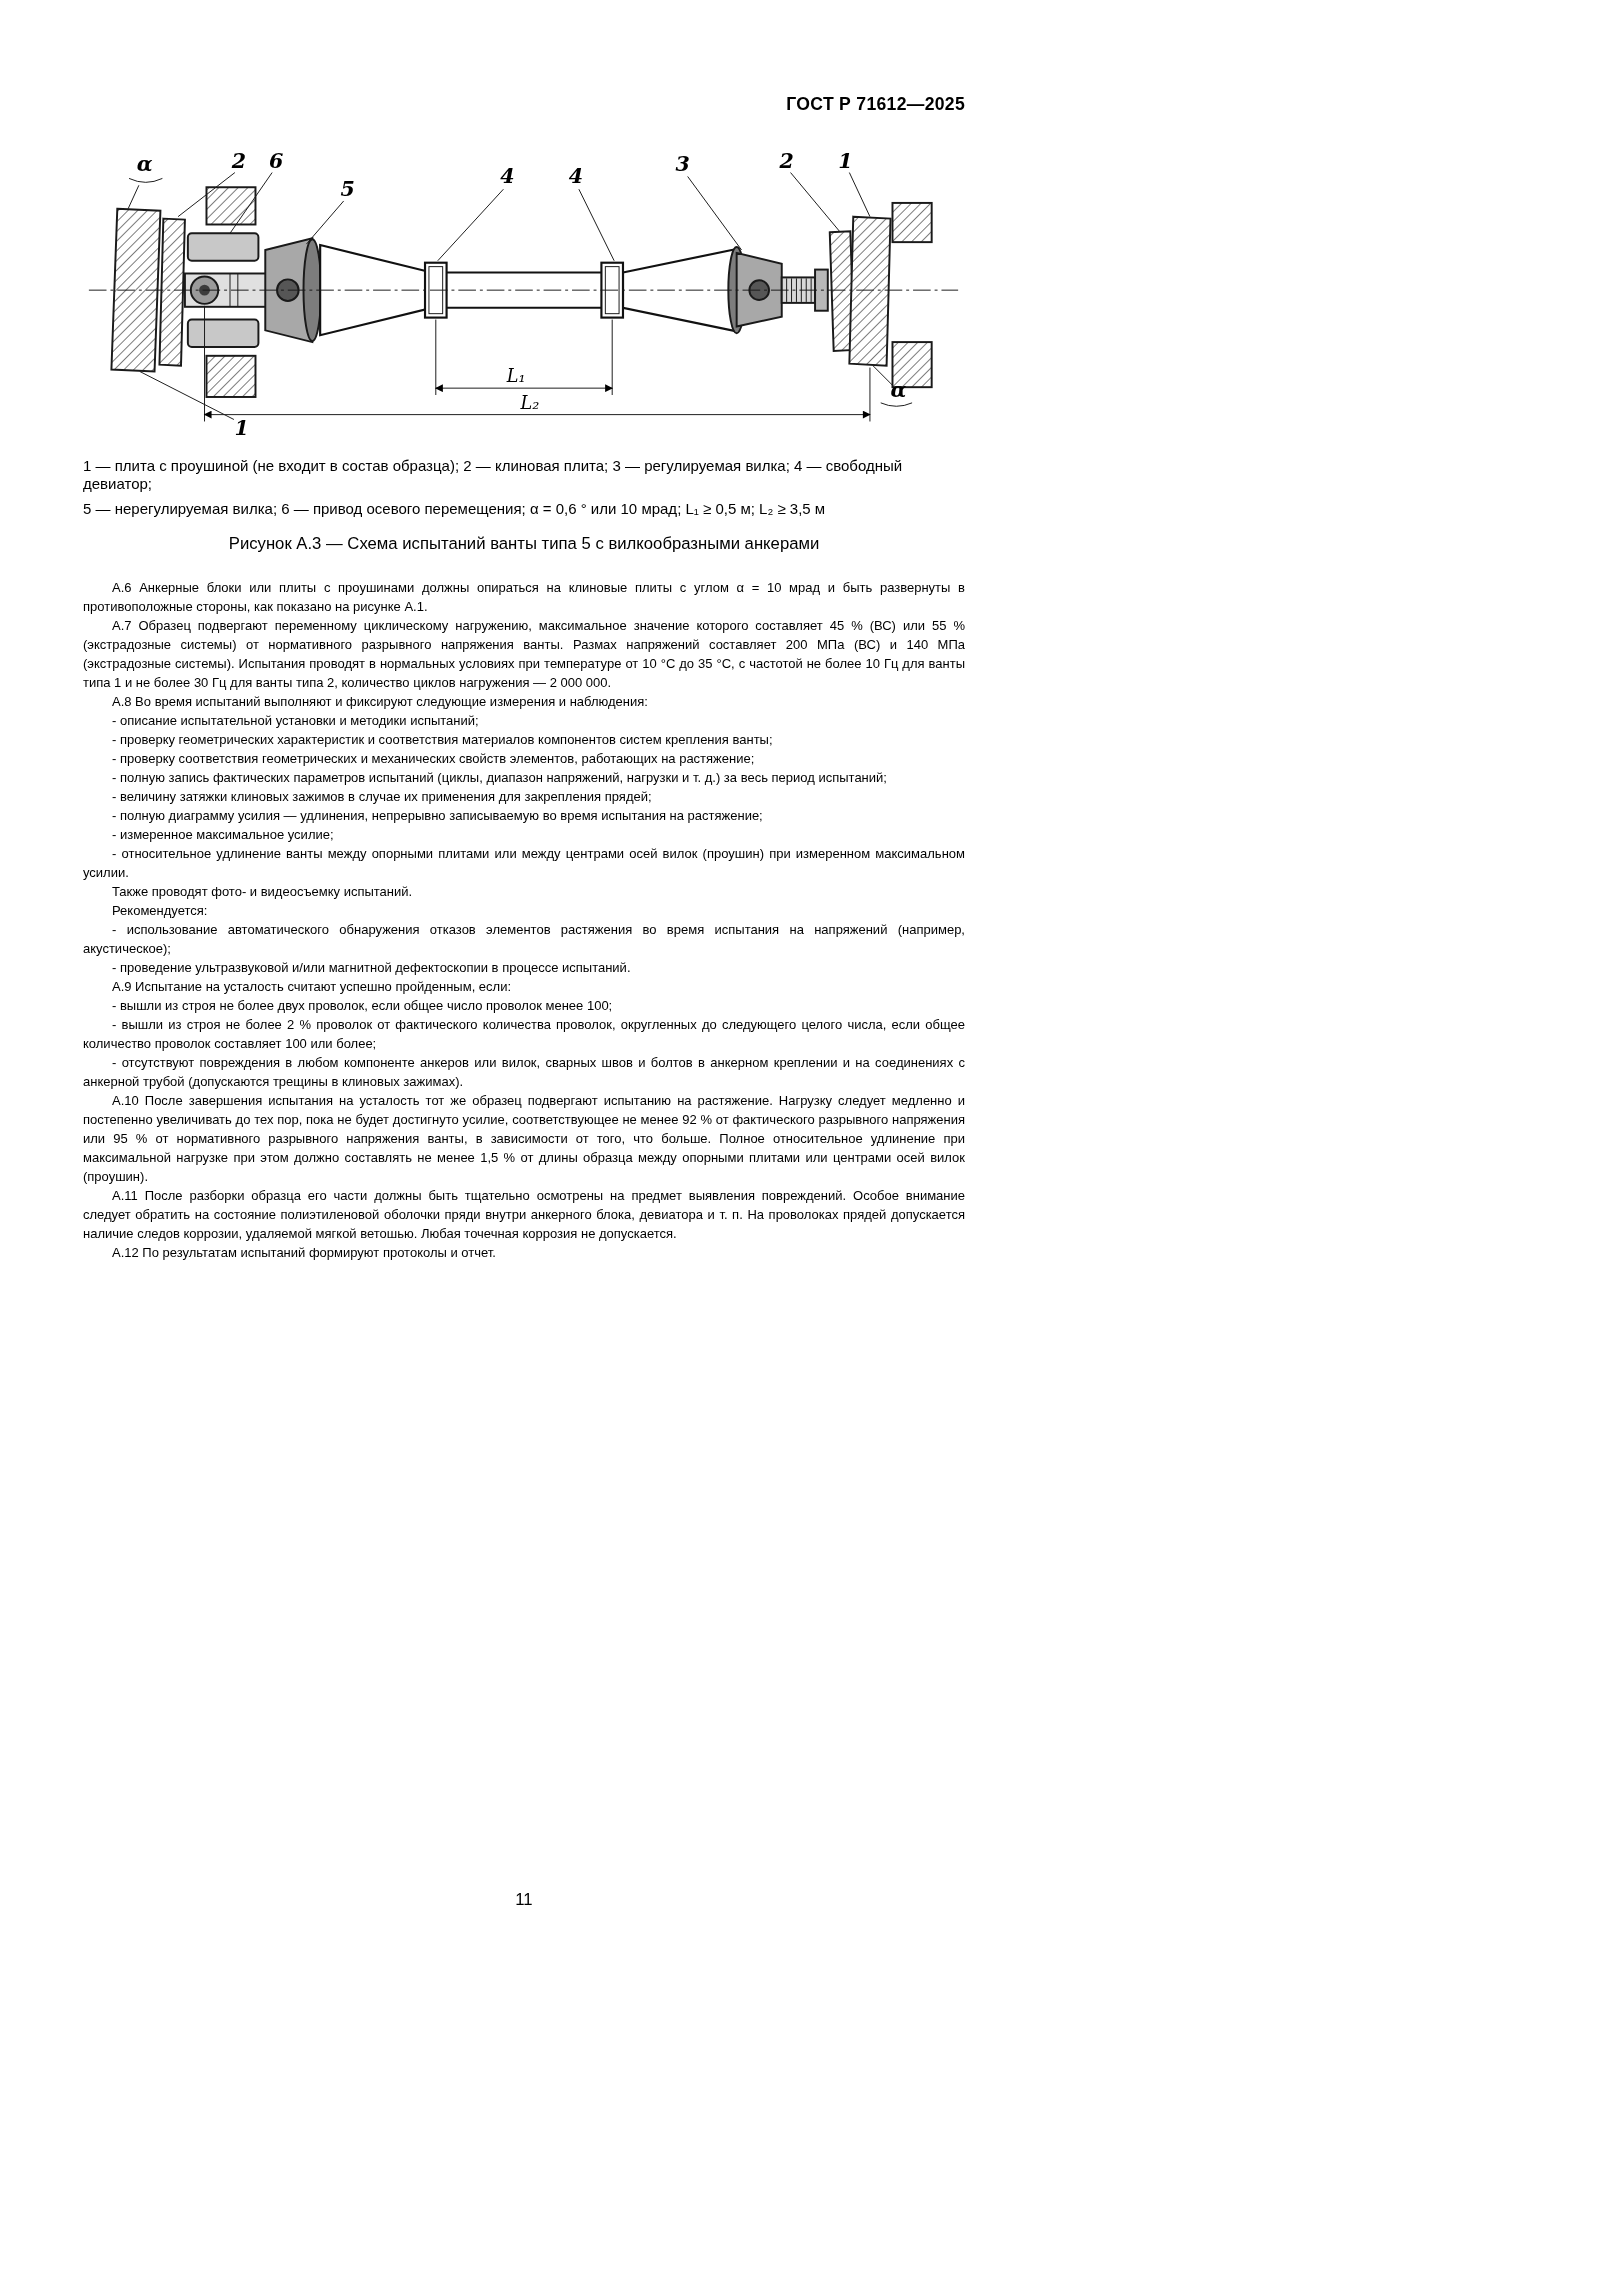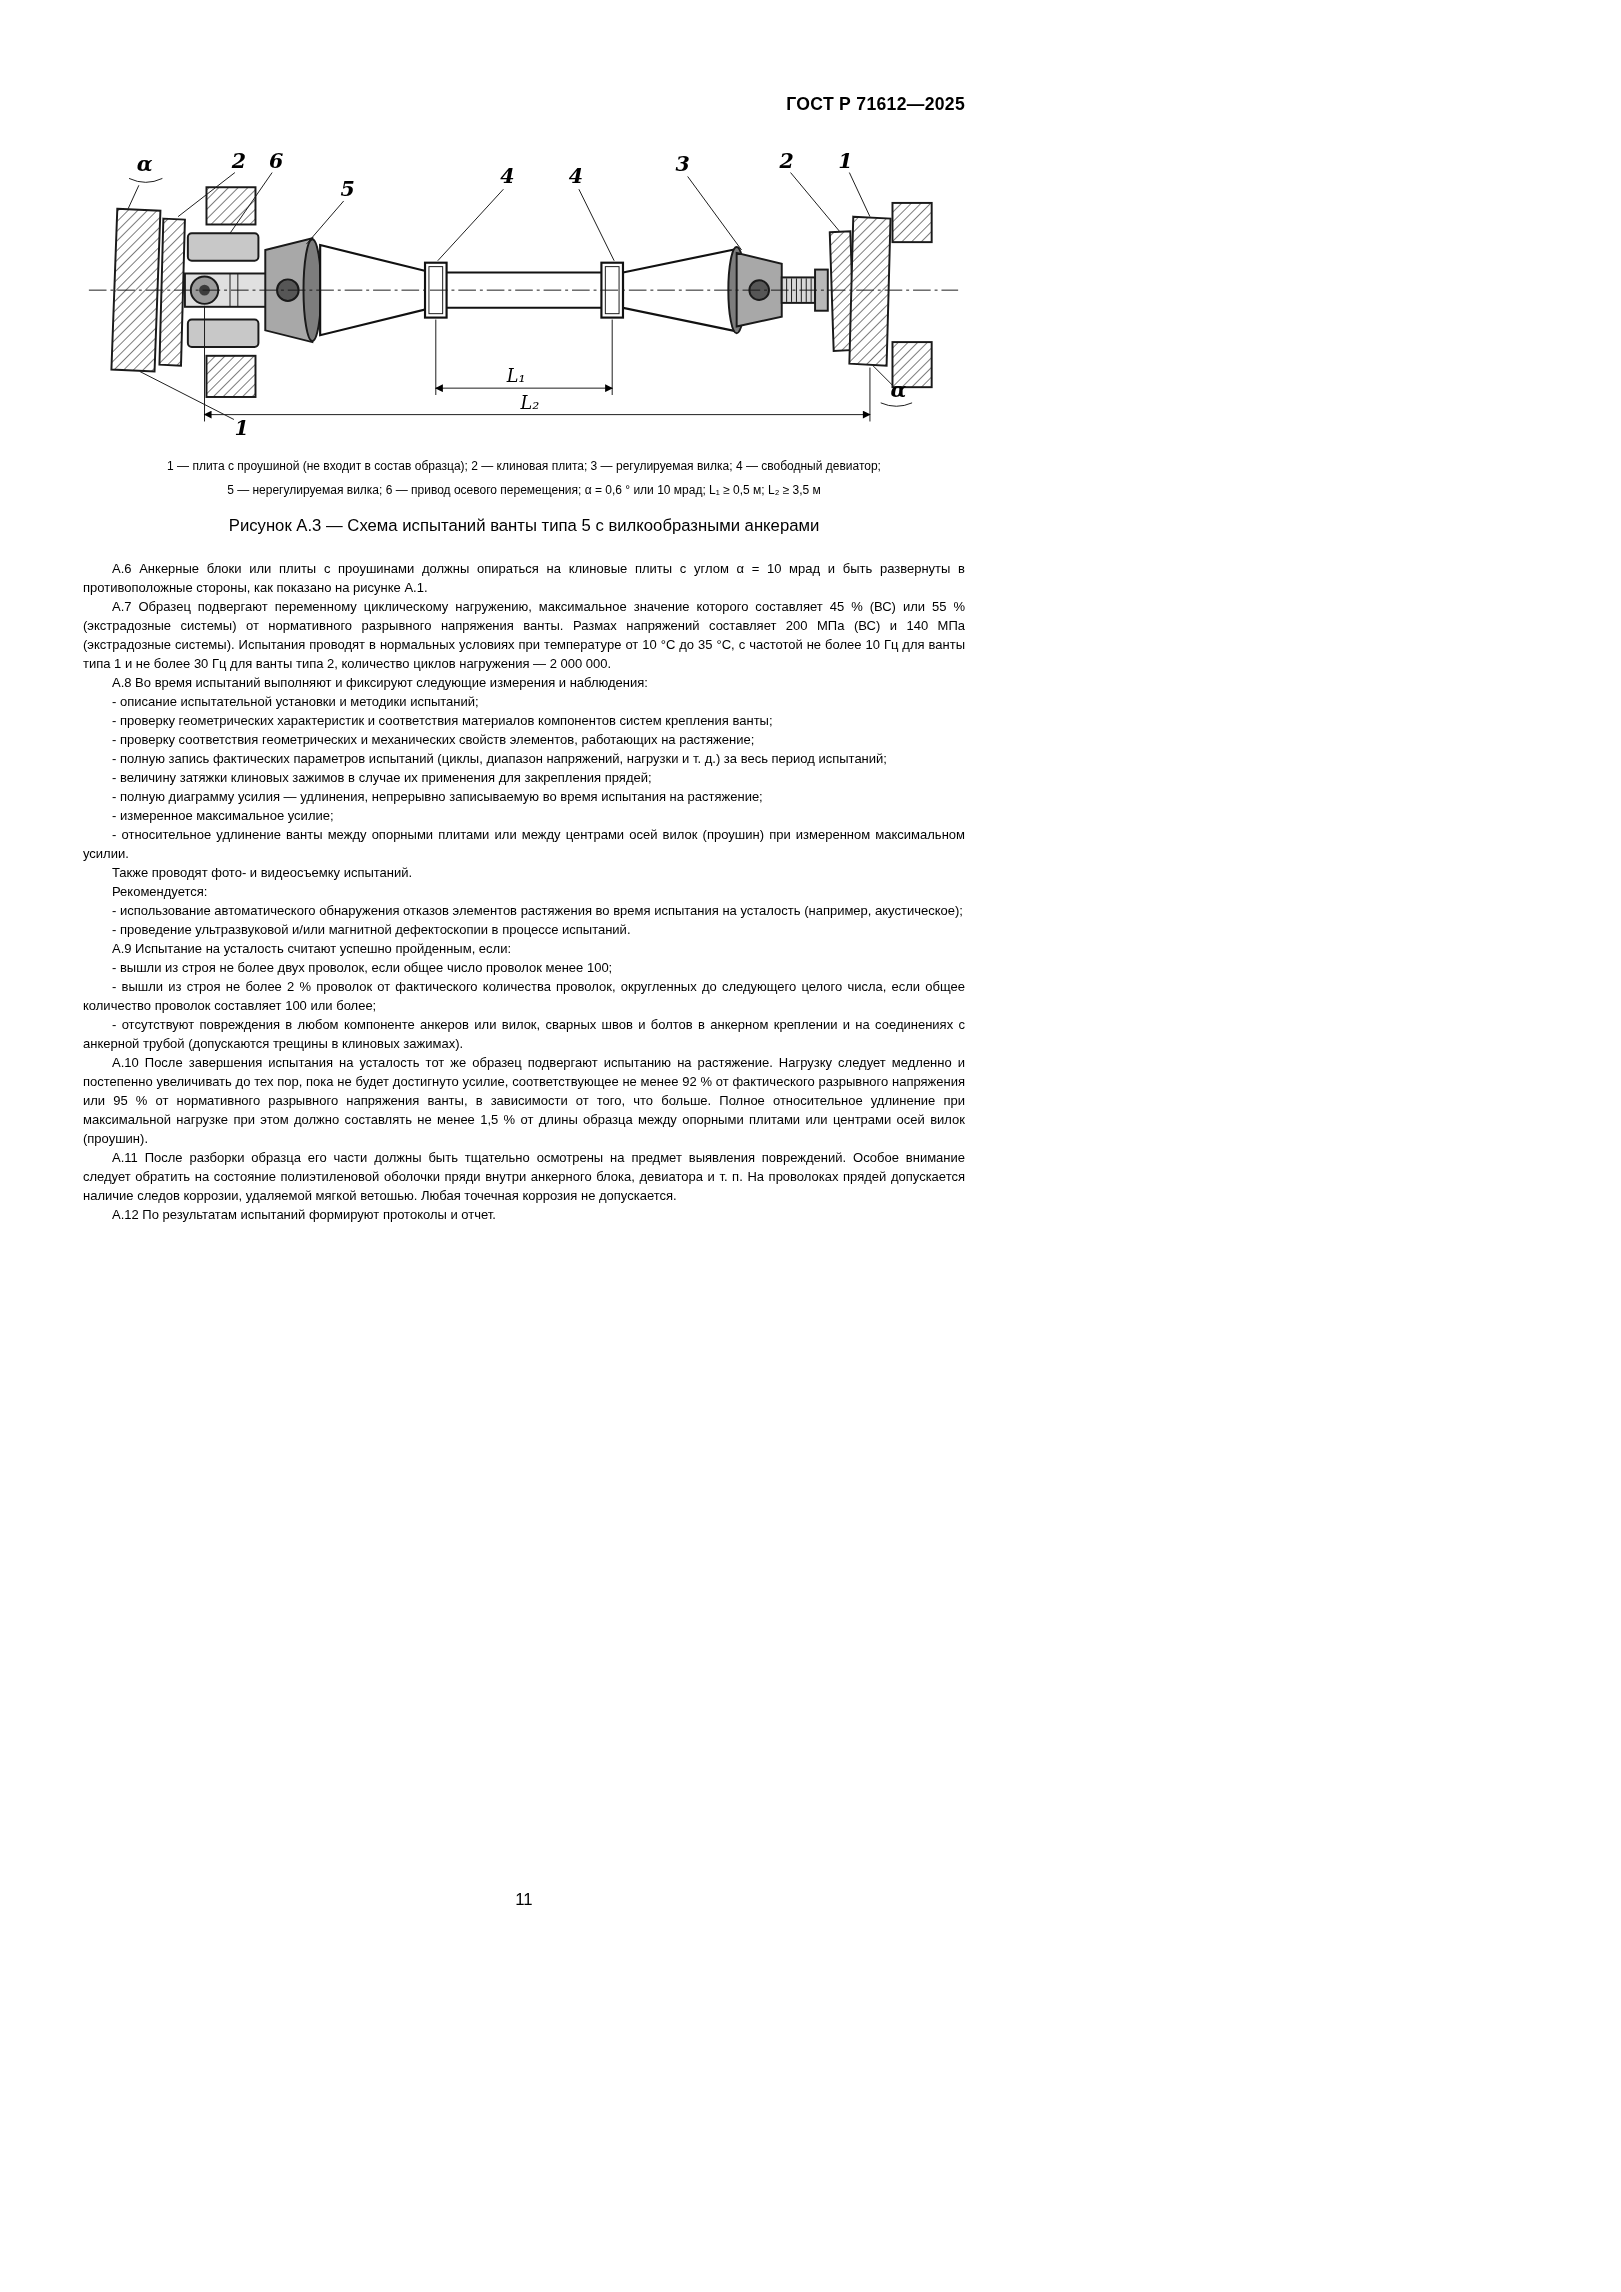--- a/index.html
+++ b/index.html
@@ -24,23 +24,22 @@
     font-weight: bold;
     font-size: 17.6px;
     letter-spacing: 0.3px;
   }
   .figure-wrap {
     margin-top: 33px;
     width: 882px;
   }
   .legend {
     margin-top: 5.9px;
-    font-size: 12px;
+    font-size: 15px;
     line-height: 18.6px;
-    text-align: center;
   }
   .fig-title {
     margin-top: 15.7px;
     font-size: 16.7px;
     text-align: center;
   }
   .body-text {
     margin-top: 23.5px;
     font-size: 13px;
     line-height: 19px;
@@ -211,21 +210,21 @@
       <p>- описание испытательной установки и методики испытаний;</p>
       <p>- проверку геометрических характеристик и соответствия материалов компонентов систем крепления ванты;</p>
       <p>- проверку соответствия геометрических и механических свойств элементов, работающих на растяжение;</p>
       <p>- полную запись фактических параметров испытаний (циклы, диапазон напряжений, нагрузки и т. д.) за весь период испытаний;</p>
       <p>- величину затяжки клиновых зажимов в случае их применения для закрепления прядей;</p>
       <p>- полную диаграмму усилия — удлинения, непрерывно записываемую во время испытания на растяжение;</p>
       <p>- измеренное максимальное усилие;</p>
       <p>- относительное удлинение ванты между опорными плитами или между центрами осей вилок (проушин) при измеренном максимальном усилии.</p>
       <p>Также проводят фото- и видеосъемку испытаний.</p>
       <p>Рекомендуется:</p>
-      <p>- использование автоматического обнаружения отказов элементов растяжения во время испытания на усталость (например, акустическое);</p>
+      <p>- использование автоматического обнаружения отказов элементов растяжения во время испытания на напряжений (например, акустическое);</p>
       <p>- проведение ультразвуковой и/или магнитной дефектоскопии в процессе испытаний.</p>
       <p>А.9 Испытание на усталость считают успешно пройденным, если:</p>
       <p>- вышли из строя не более двух проволок, если общее число проволок менее 100;</p>
       <p>- вышли из строя не более 2 % проволок от фактического количества проволок, округленных до следующего целого числа, если общее количество проволок составляет 100 или более;</p>
       <p>- отсутствуют повреждения в любом компоненте анкеров или вилок, сварных швов и болтов в анкерном креплении и на соединениях с анкерной трубой (допускаются трещины в клиновых зажимах).</p>
       <p>А.10 После завершения испытания на усталость тот же образец подвергают испытанию на растяжение. Нагрузку следует медленно и постепенно увеличивать до тех пор, пока не будет достигнуто усилие, соответствующее не менее 92 % от фактического разрывного напряжения или 95 % от нормативного разрывного напряжения ванты, в зависимости от того, что больше. Полное относительное удлинение при максимальной нагрузке при этом должно составлять не менее 1,5 % от длины образца между опорными плитами или центрами осей вилок (проушин).</p>
       <p>А.11 После разборки образца его части должны быть тщательно осмотрены на предмет выявления повреждений. Особое внимание следует обратить на состояние полиэтиленовой оболочки пряди внутри анкерного блока, девиатора и т. п. На проволоках прядей допускается наличие следов коррозии, удаляемой мягкой ветошью. Любая точечная коррозия не допускается.</p>
       <p>А.12 По результатам испытаний формируют протоколы и отчет.</p>
     </div>
   </div>

